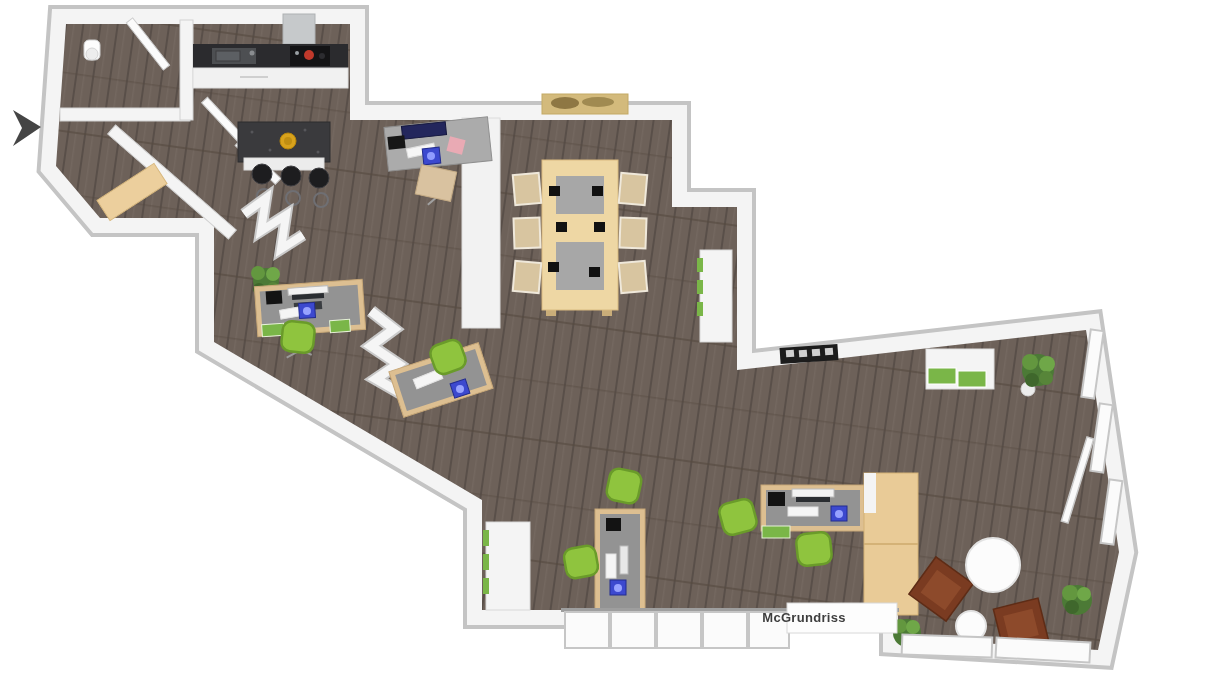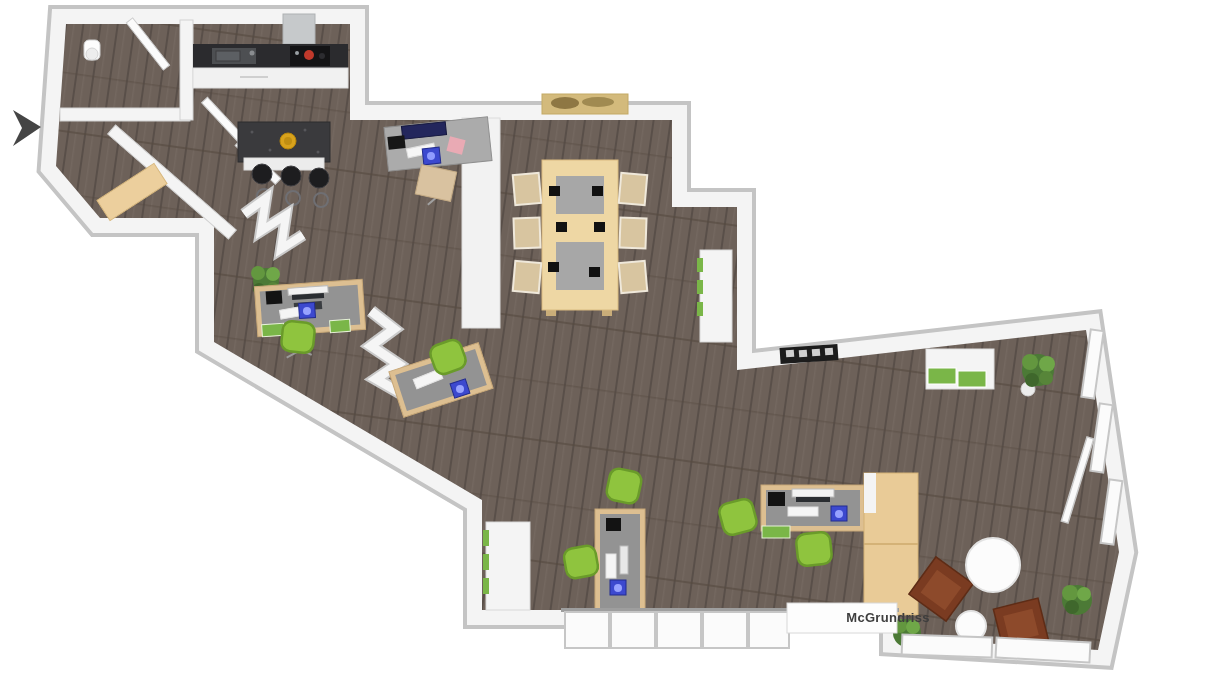--- a/index.html
+++ b/index.html
@@ -1,19 +1,19 @@
 <!DOCTYPE html>
 <html><head>
 <meta charset="utf-8">
 <style>
   html,body{margin:0;padding:0;background:#ffffff;}
   .stage{position:relative;width:1210px;height:680px;background:#ffffff;overflow:hidden;
          font-family:"Liberation Sans",sans-serif;}
   .plan-svg{position:absolute;left:0;top:0;}
-  .watermark{position:absolute;left:836px;top:610px;width:104px;text-align:center;
+  .watermark{position:absolute;left:752px;top:610px;width:104px;text-align:center;
              font-size:13px;font-weight:700;color:#3e3e3e;letter-spacing:.3px;
              font-family:"Liberation Sans",sans-serif;}
 </style>
 </head>
 <body>
 
 <div class="stage">
   <svg class="plan-svg" width="1210" height="680" viewBox="0 0 1210 680">
     <defs>
       <pattern id="planks" patternUnits="userSpaceOnUse" width="17" height="120" patternTransform="rotate(8)">

